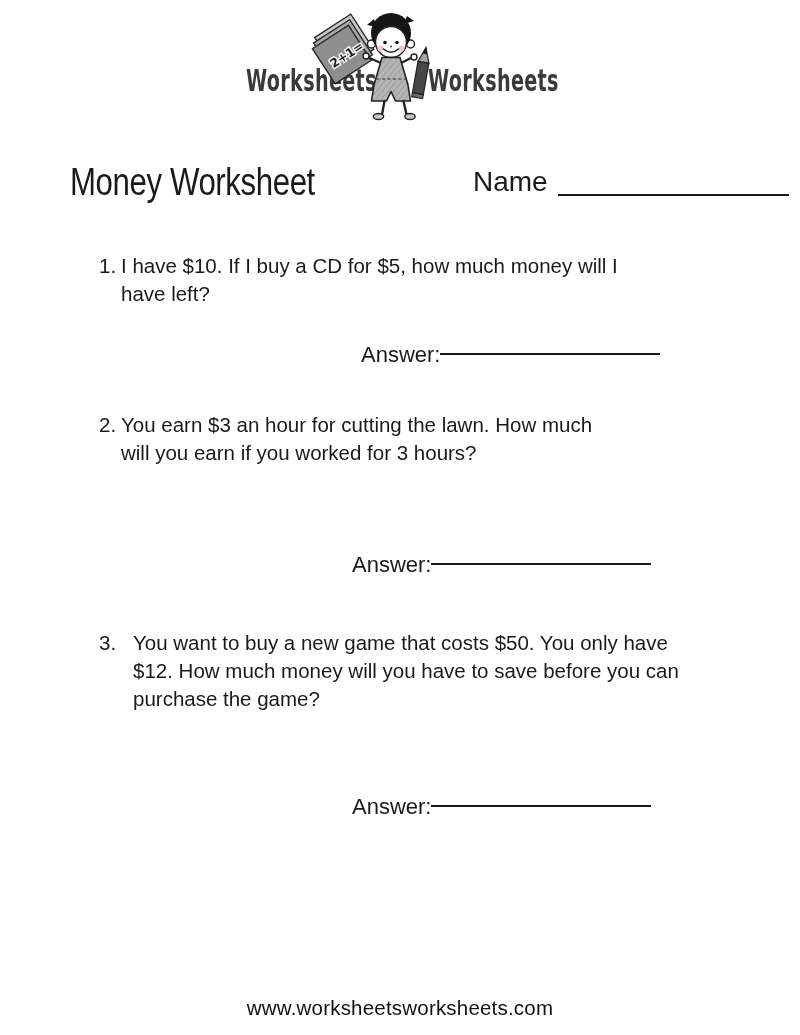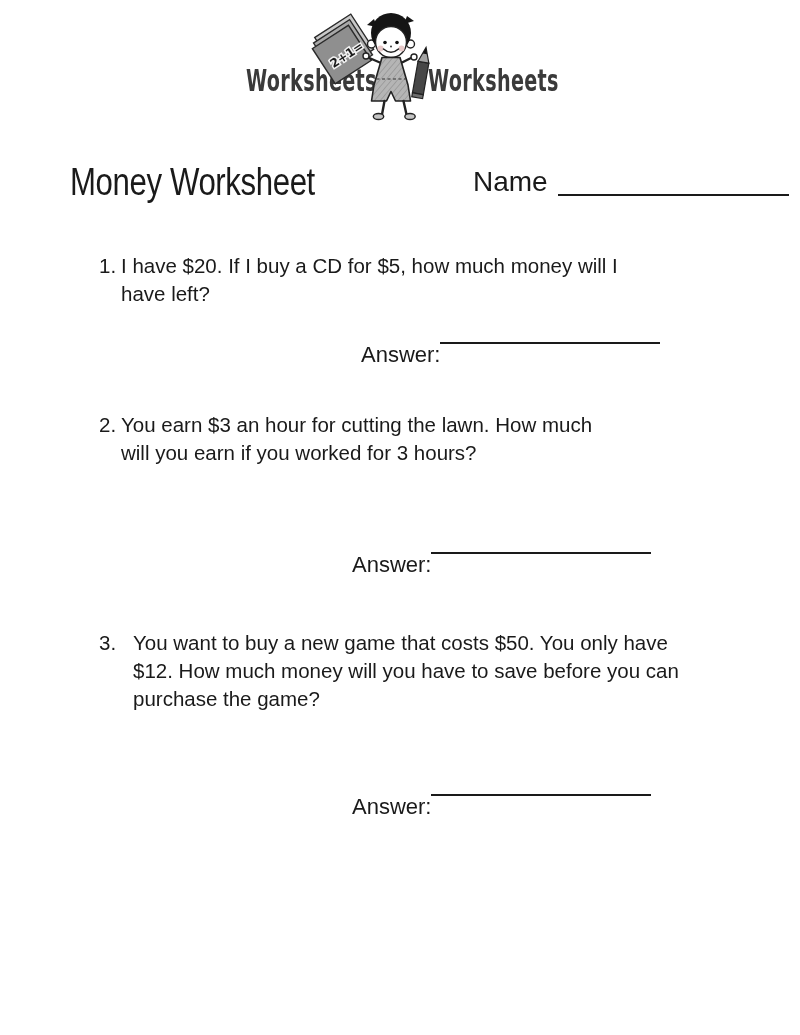--- a/index.html
+++ b/index.html
@@ -35,21 +35,21 @@
   
   .question { position:absolute; left:99px; display:flex; font-size:20.5px; line-height:28px; }
   .q-num  { flex:none; min-width:22px; }
   .q3 .q-num { min-width:34px; }
   .q-text { white-space:pre-line; width:610px; }
   .q1 { top:252px; }
   .q2 { top:411px; }
   .q3 { top:629px; }
 
   
-  .answer-row { position:absolute; display:flex; align-items:flex-start; font-size:22px; line-height:26px; }
+  .answer-row { position:absolute; display:flex; align-items:center; font-size:22px; line-height:26px; }
   .answer-line { width:220px; border-bottom:2px solid #1a1a1a; margin-bottom:2.5px; }
   .a1 { left:361px; top:342px; }
   .a2 { left:352px; top:552px; }
   .a3 { left:352px; top:794px; }
 
   
   .footer {
     position:absolute; left:0; top:996px; width:800px;
     text-align:center; font-size:20.5px; letter-spacing:0.2px; color:#111;
   }
@@ -112,21 +112,21 @@
   </svg>
 
   <h1 class="title">Money Worksheet</h1>
   <div class="name-row">
     <span>Name</span>
     <span class="name-line"></span>
   </div>
 
   <div class="question q1">
     <span class="q-num">1.</span>
-    <div class="q-text">I have $20. If I buy a CD for $5, how much money will I
+    <div class="q-text">I have $10. If I buy a CD for $5, how much money will I
 have left?</div>
   </div>
   <div class="answer-row a1">
     <span>Answer:</span>
     <span class="answer-line"></span>
   </div>
 
   <div class="question q2">
     <span class="q-num">2.</span>
     <div class="q-text">You earn $3 an hour for cutting the lawn. How much
@@ -141,14 +141,15 @@
     <span class="q-num">3.</span>
     <div class="q-text">You want to buy a new game that costs $50. You only have
 $12. How much money will you have to save before you can
 purchase the game?</div>
   </div>
   <div class="answer-row a3">
     <span>Answer:</span>
     <span class="answer-line"></span>
   </div>
 
+  <div class="footer">www.worksheetsworksheets.com</div>
 
 </div>
 
 </body></html>

